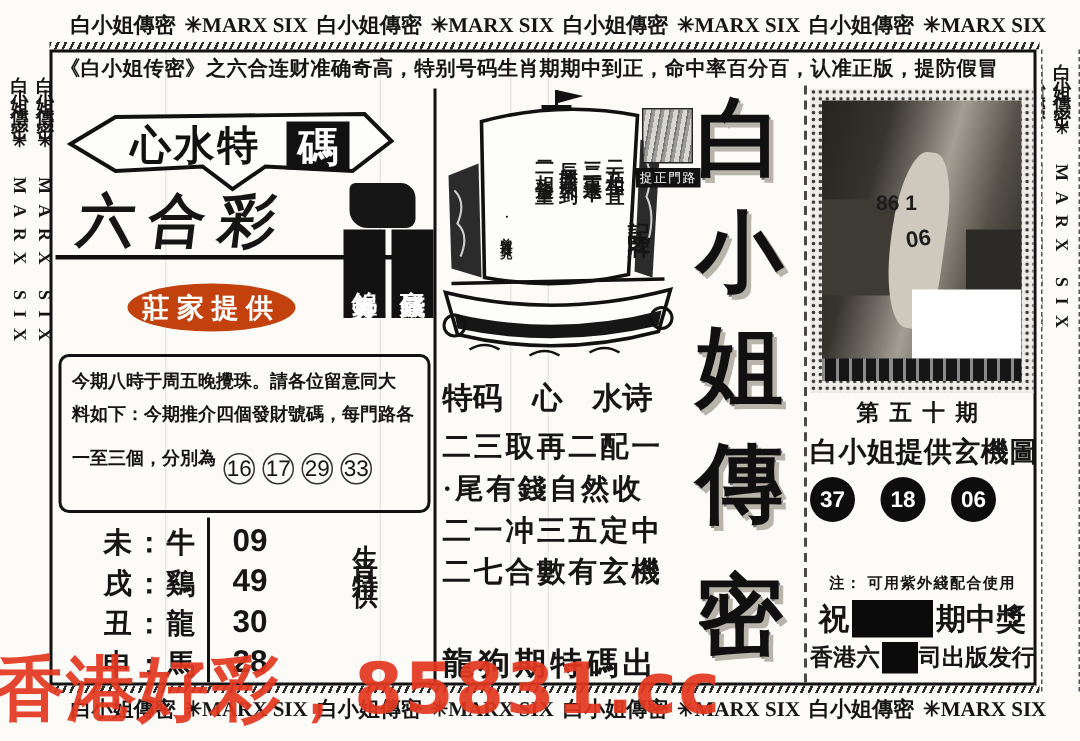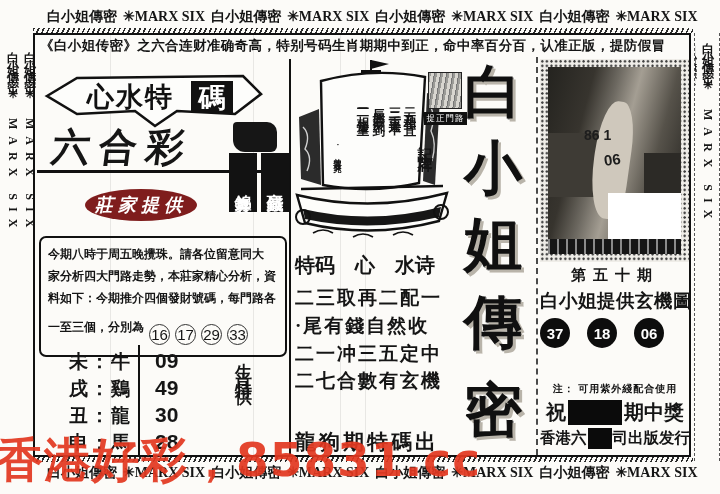--- a/index.html
+++ b/index.html
@@ -37,24 +37,24 @@
   #lottery-title{left:52px;top:122px;font-size:38px;font-weight:bold;letter-spacing:9px;
                  transform:skewX(-7deg);white-space:nowrap;}
   #rule-left{left:37px;top:170px;width:226px;height:3px;background:#111;}
   #seal-blob{left:233px;top:122px;width:44px;height:30px;background:#161616;
              border-radius:4px 10px 6px 12px;}
   .tile{top:153px;width:28px;height:59px;background:#121212;color:#fff;
         writing-mode:vertical-rl;text-orientation:upright;font-size:17px;font-weight:bold;
         display:flex;align-items:center;justify-content:center;letter-spacing:3px;}
   #tile-1{left:229px;}
   #tile-2{left:261px;}
-  #oval-badge{left:85px;top:189px;width:112px;height:32px;background:#7f1d1d;border-radius:50%;
+  #oval-badge{left:85px;top:189px;width:112px;height:32px;background:#c2410c;border-radius:50%;
               color:#fff;display:flex;align-items:center;justify-content:center;
-              font-size:18px;font-weight:bold;letter-spacing:5px;font-style:italic;}
-  #notice-box{left:39px;top:236px;width:248px;height:121px;border:2px solid #111;border-radius:7px;
+              font-size:18px;font-weight:bold;letter-spacing:5px;}
+  #notice-box{left:39px;top:236px;width:248px;height:106px;border:2px solid #111;border-radius:7px;
               box-sizing:border-box;padding:5px 7px;font-size:12px;line-height:22px;
               font-weight:bold;white-space:nowrap;}
   .numline{display:flex;align-items:center;gap:5px;}
   .numcircle{display:inline-flex;width:19px;height:19px;border:1.4px solid #333;border-radius:50%;
              align-items:center;justify-content:center;font-size:15px;font-weight:normal;
              font-family:"Liberation Sans",sans-serif;margin-top:15px;}
   #zodiac{left:29px;top:343px;width:248px;height:112px;}
   #zodiac-vline{left:109px;top:2px;width:1.5px;height:110px;background:#111;position:absolute;}
   .z-row{position:absolute;left:0;width:248px;height:27px;font-weight:bold;}
   .z-label{position:absolute;left:40px;font-size:19px;letter-spacing:2px;}
@@ -166,21 +166,20 @@
   </svg>
   <div class="abs" id="lottery-title">六合彩</div>
   <div class="abs" id="rule-left"></div>
   <div class="abs" id="seal-blob"></div>
   <div class="abs tile" id="tile-1">錦囊</div>
   <div class="abs tile" id="tile-2">贏錢</div>
   <div class="abs" id="oval-badge">莊家提供</div>
 
   <div class="abs" id="notice-box">
     <div>今期八時于周五晚攪珠。請各位留意同大</div>
-    <div>家分析四大門路走勢，本莊家精心分析，資</div>
     <div>料如下：今期推介四個發財號碼，每門路各</div>
     <div class="numline">
       <span>一至三個，分別為</span>
       <span class="numcircle">16</span>
       <span class="numcircle">17</span>
       <span class="numcircle">29</span>
       <span class="numcircle">33</span>
     </div>
   </div>
 

